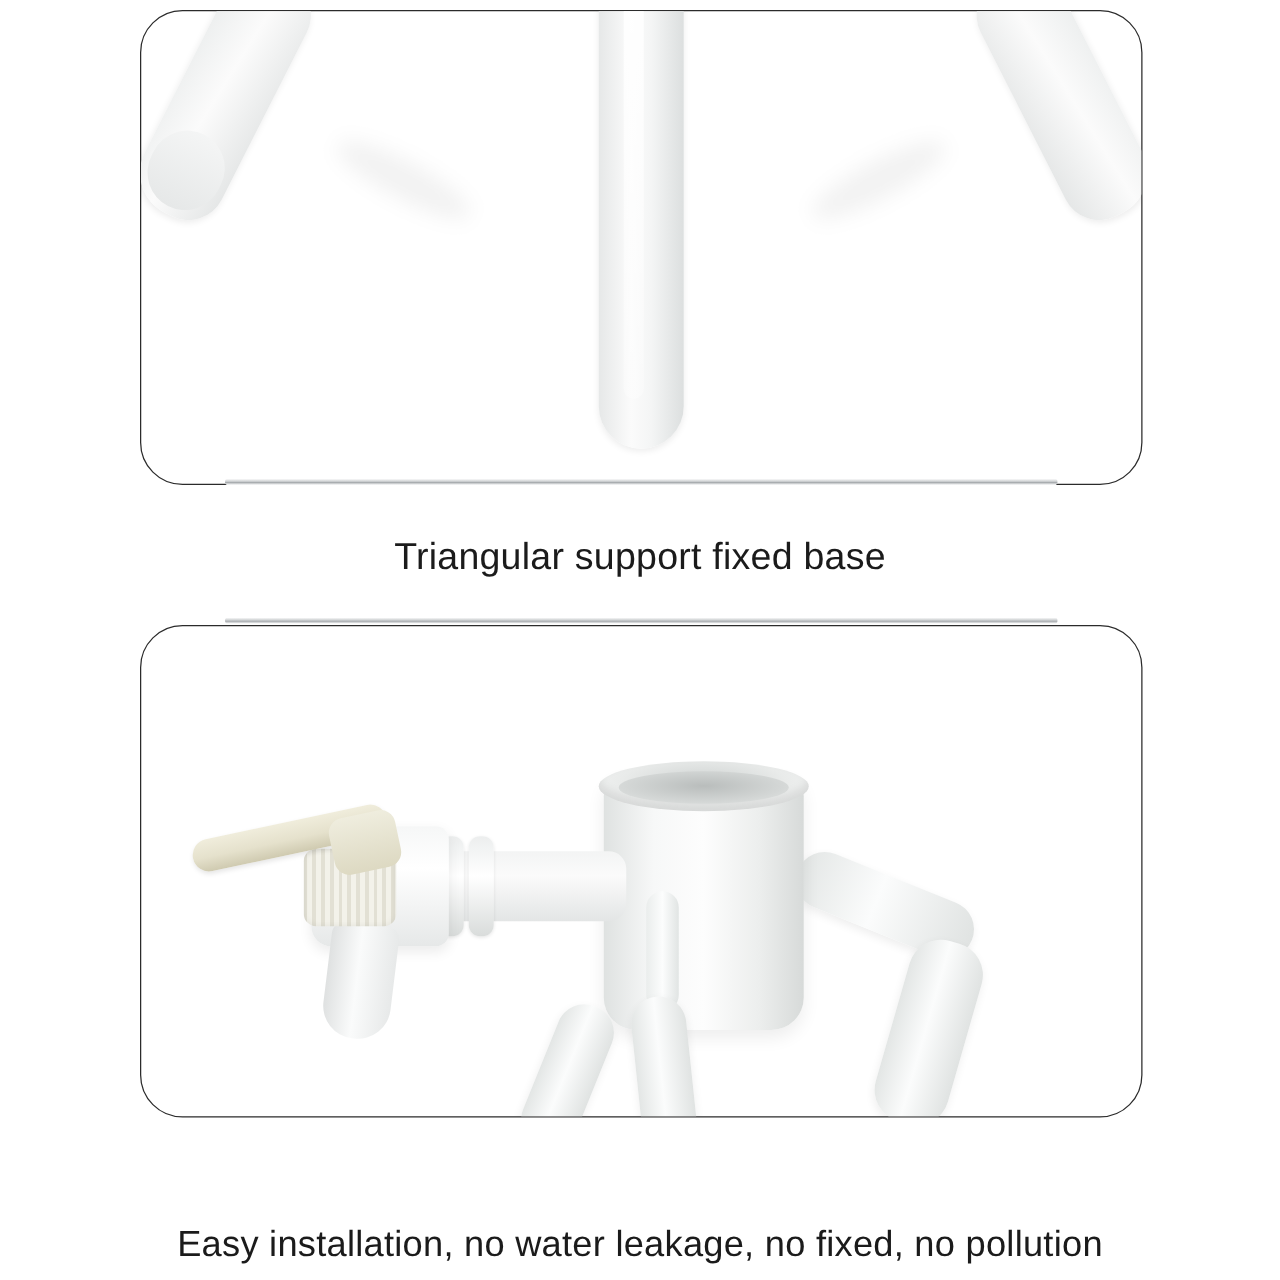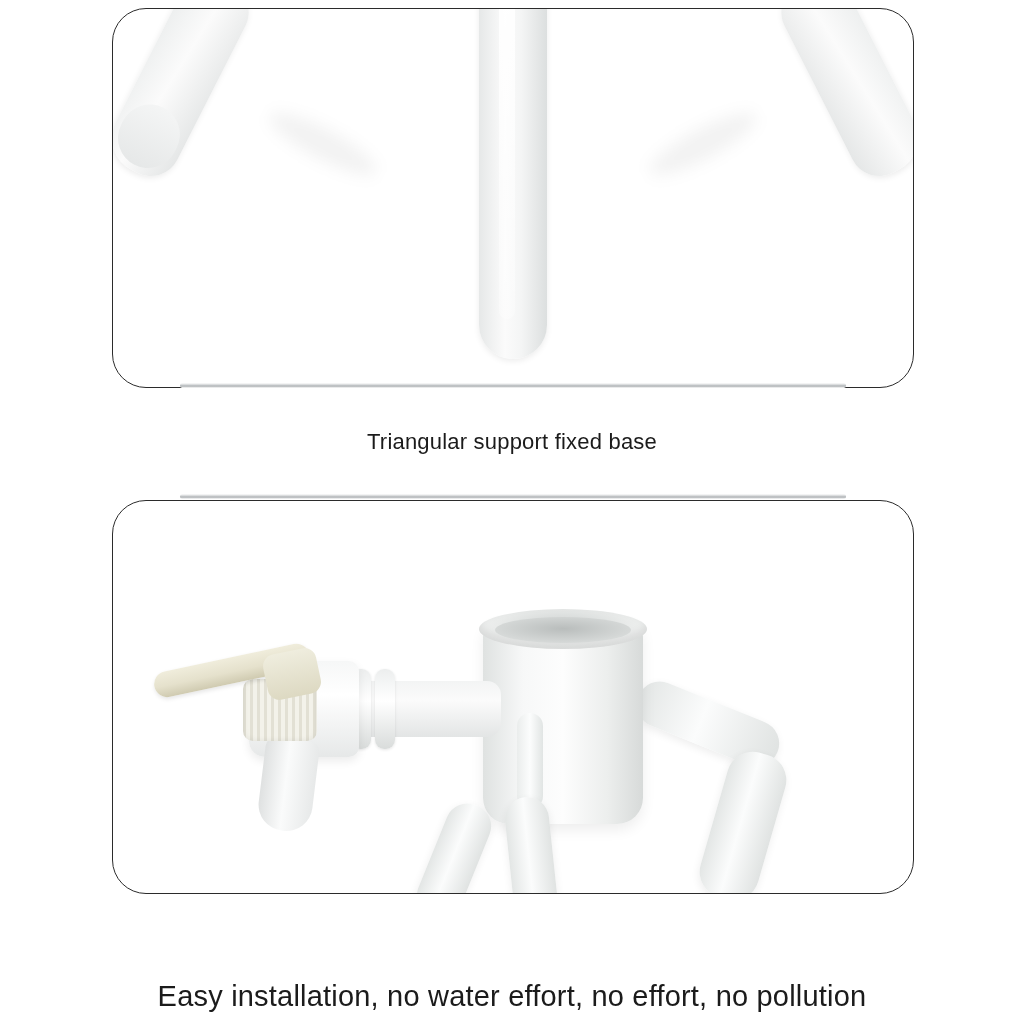--- a/index.html
+++ b/index.html
@@ -61,21 +61,21 @@
     left: 180px;
     top: 494px;
     width: 666px;
   }
 
   
   .caption {
     position: absolute;
     width: 1024px;
     text-align: center;
-    font-size: 22px;
+    font-size: 30px;
     font-weight: 400;
     letter-spacing: 0.2px;
     color: #1b1b1b;
     font-family: "Liberation Sans", sans-serif;
   }
   .caption-1 { top: 429px; }
   .caption-2 { top: 925px; }
   .caption-3 { top: 980px; font-size: 29px; }
 
   
@@ -357,15 +357,15 @@
 
       <div class="spigot-body"></div>
       <div class="spigot-spout"></div>
       <div class="spigot-collar"></div>
       <div class="spigot-lever"></div>
       <div class="spigot-lever-knob"></div>
     </div>
   </div>
 
 
-  <div class="caption caption-3">Easy installation, no water effort, no effort, no pollution</div>
+  <div class="caption caption-3">Easy installation, no water leakage, no fixed, no pollution</div>
 
 </div>
 
 </body></html>

